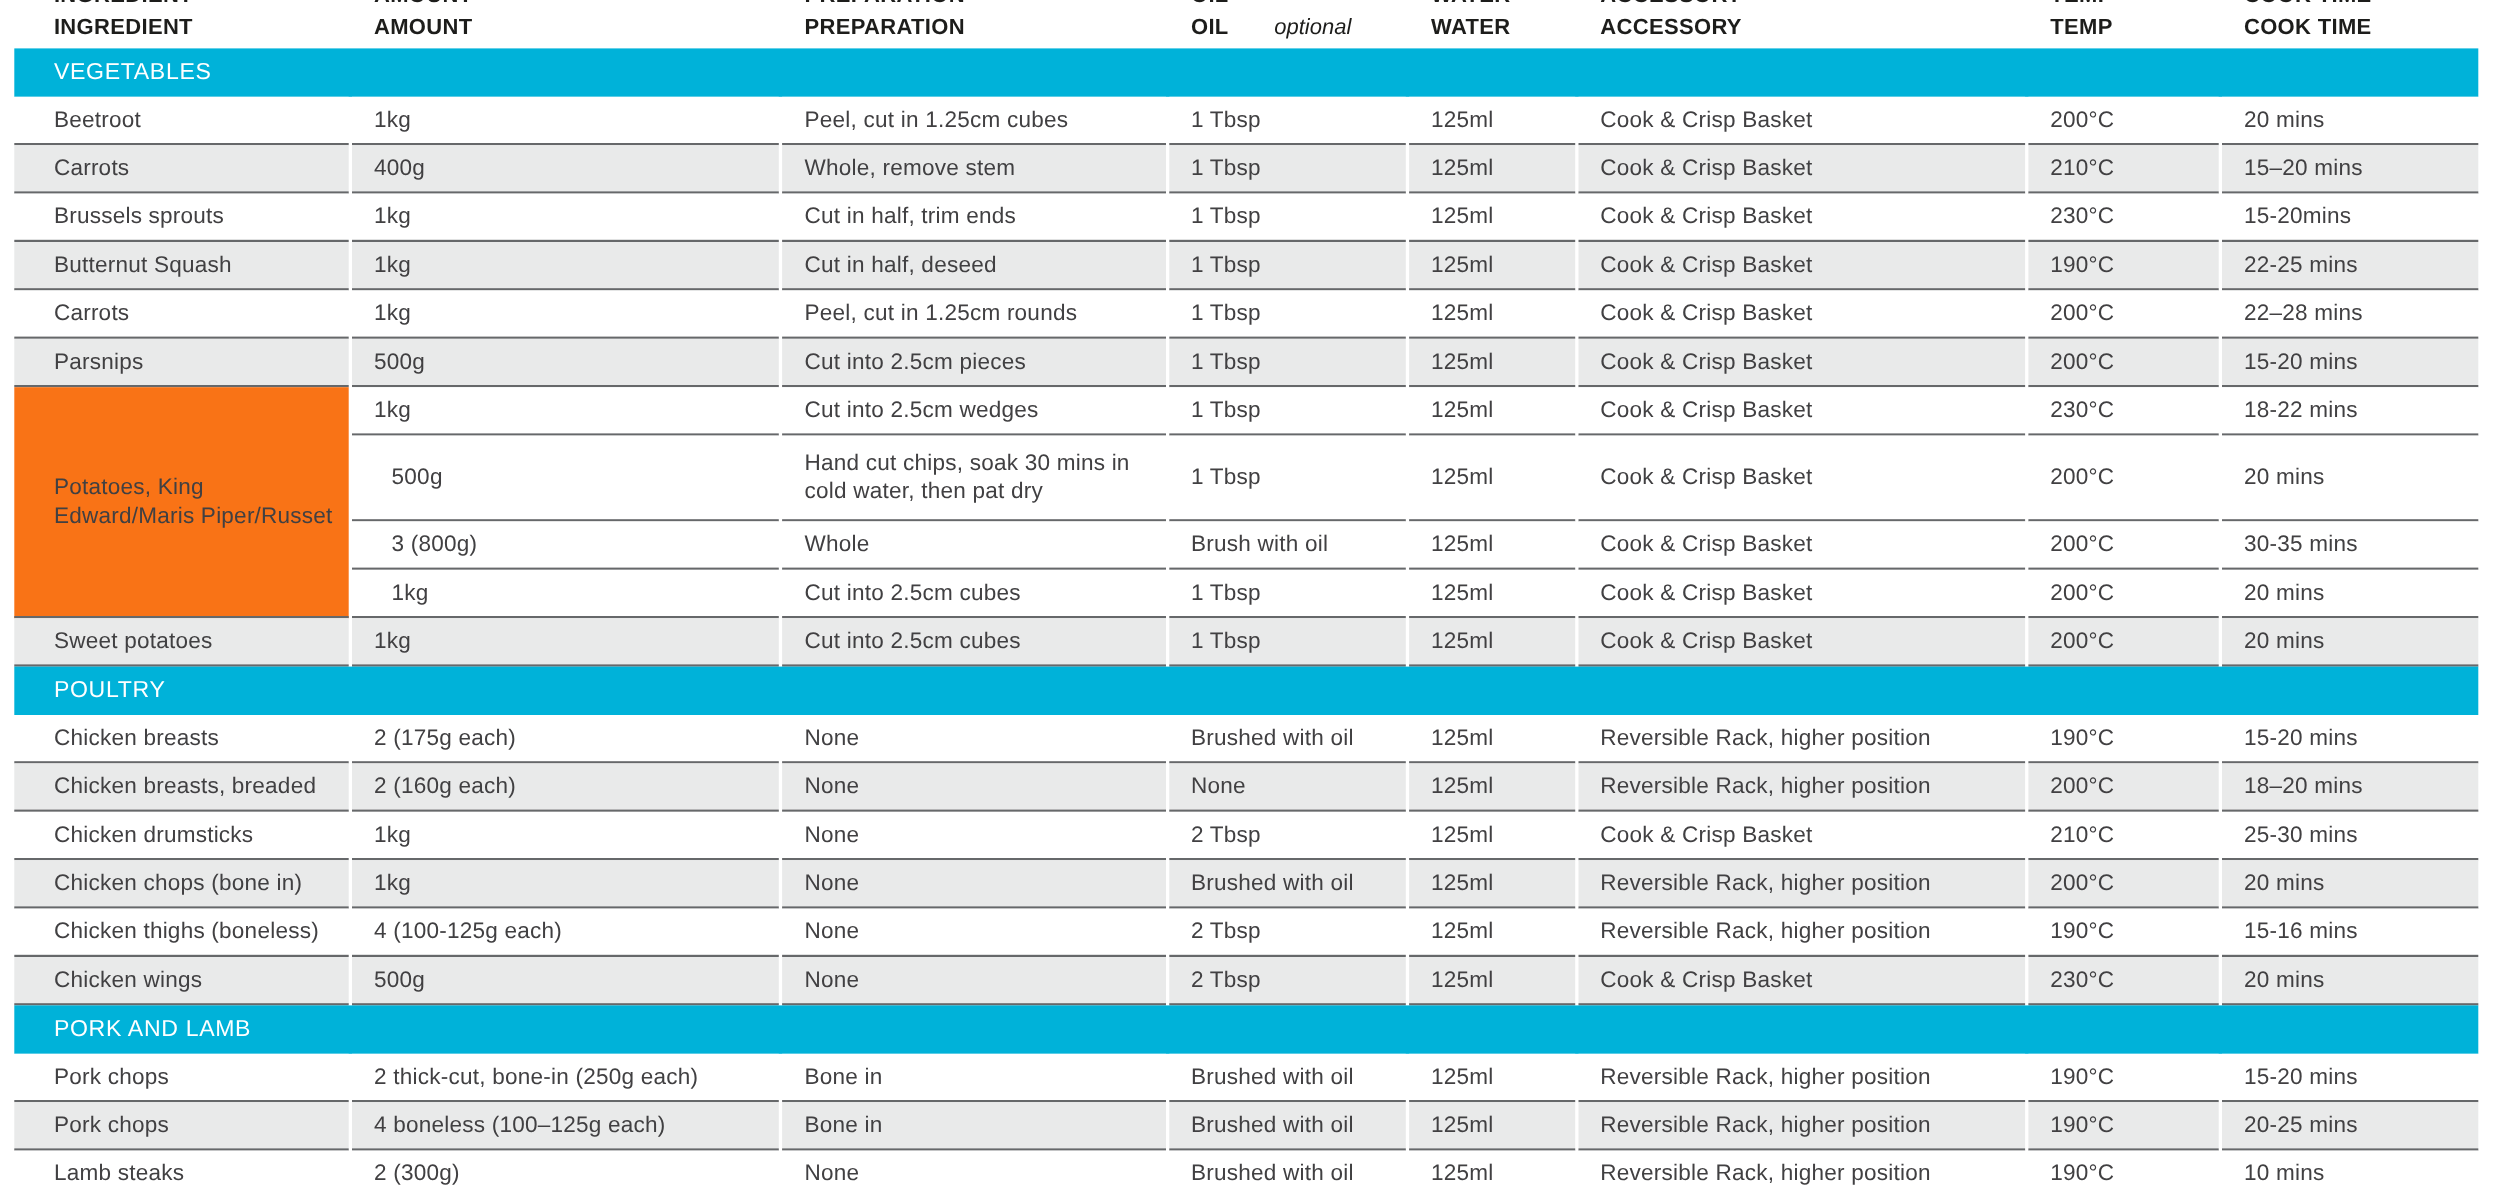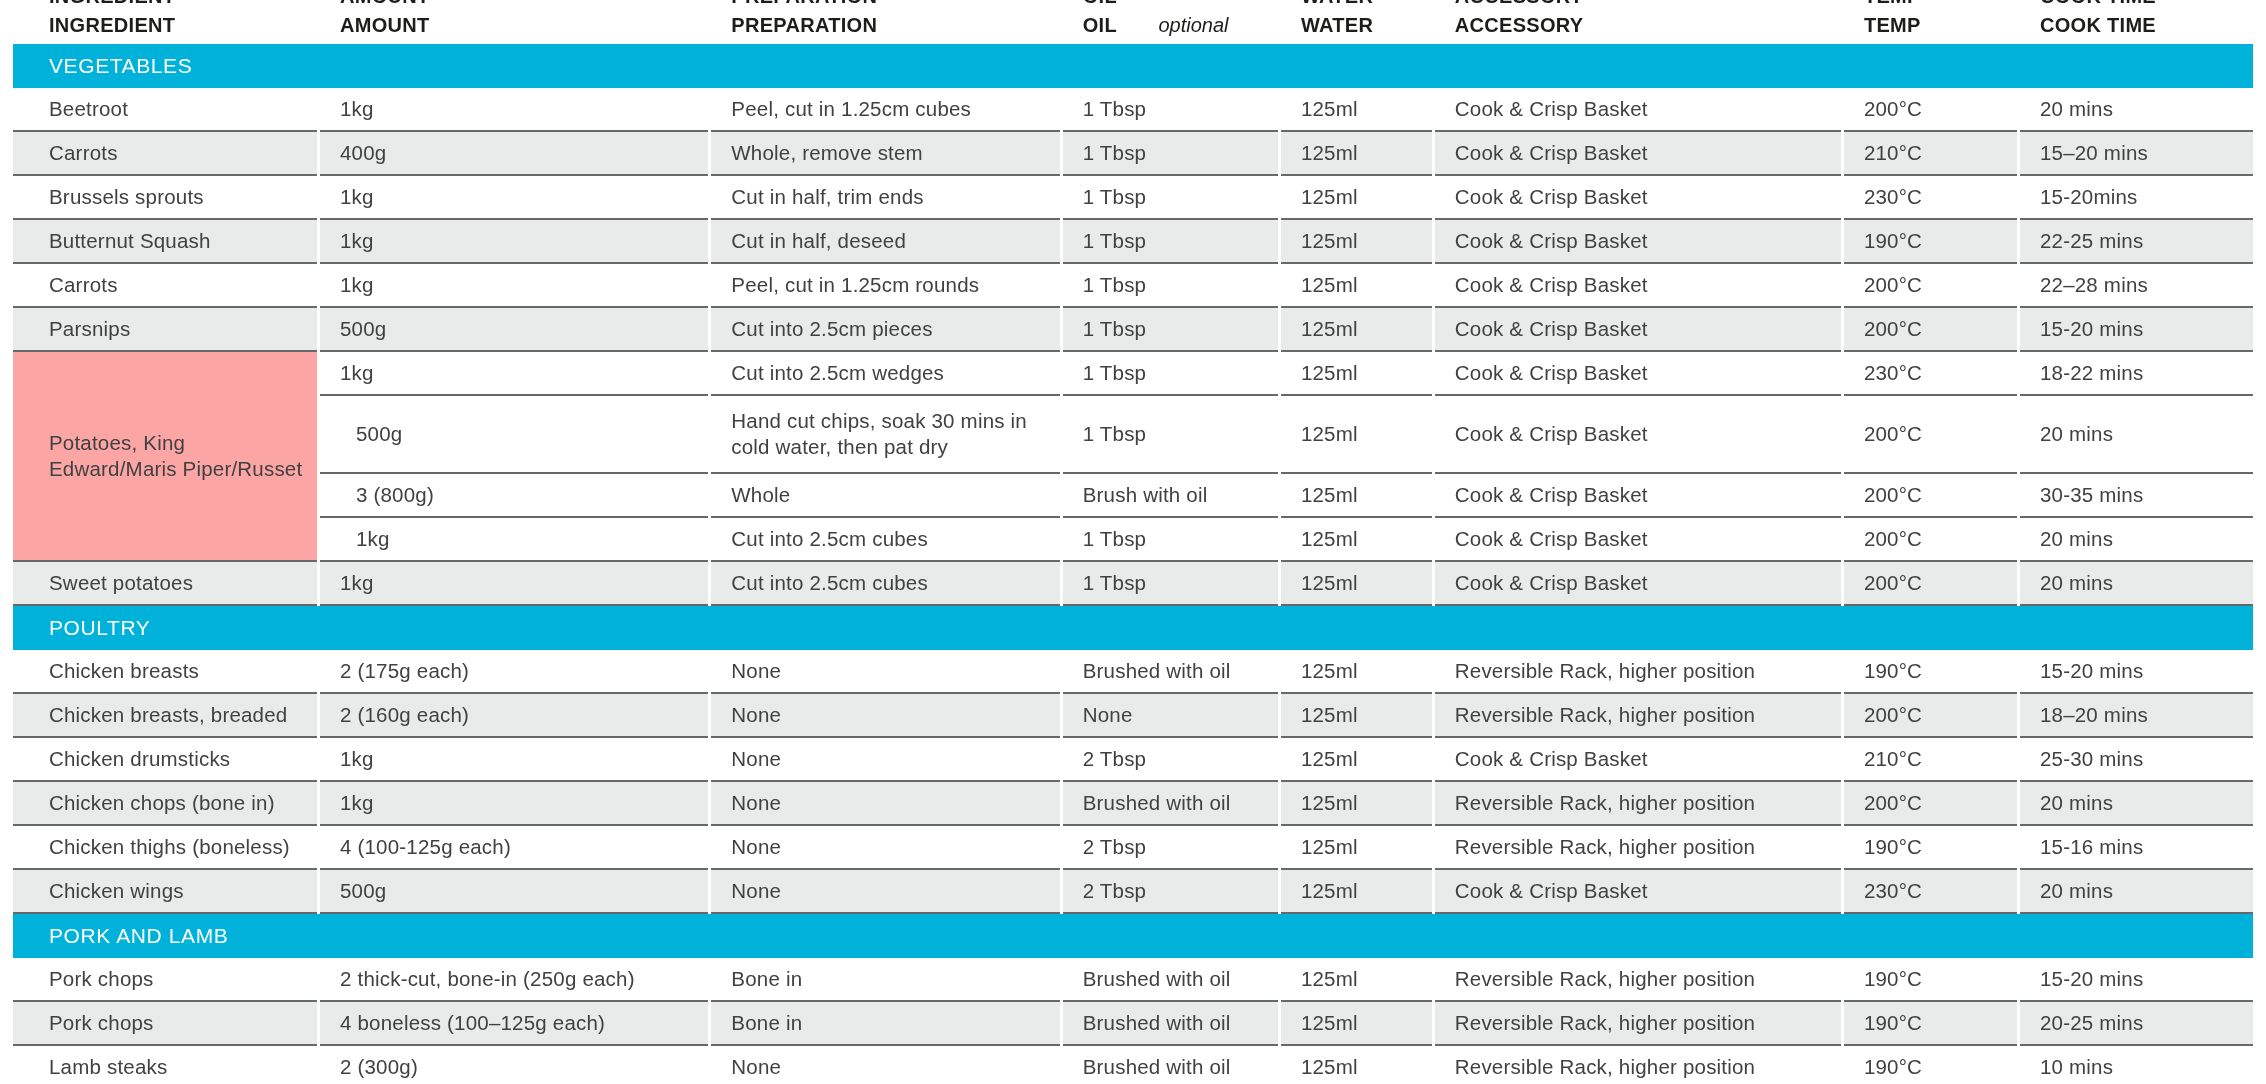--- a/index.html
+++ b/index.html
@@ -58,21 +58,21 @@
     background:var(--accent);
     color:#ffffff;
     font-weight:normal;
     font-size:21px;
     letter-spacing:.6px;
     height:44px;
     border-bottom:none;
     padding-left:36px;
     margin-left:38px;
   }
-  tbody td.group-cell{vertical-align:middle;background:#fca5a5;}
+  tbody td.group-cell{vertical-align:middle;background:#f97316;}
 </style>
 </head>
 <body>
 
 <table class="cook-table">
   <colgroup>
     <col style="width:13.7%">
       <col style="width:17.5%">
       <col style="width:15.7%">
       <col style="width:9.7%">

